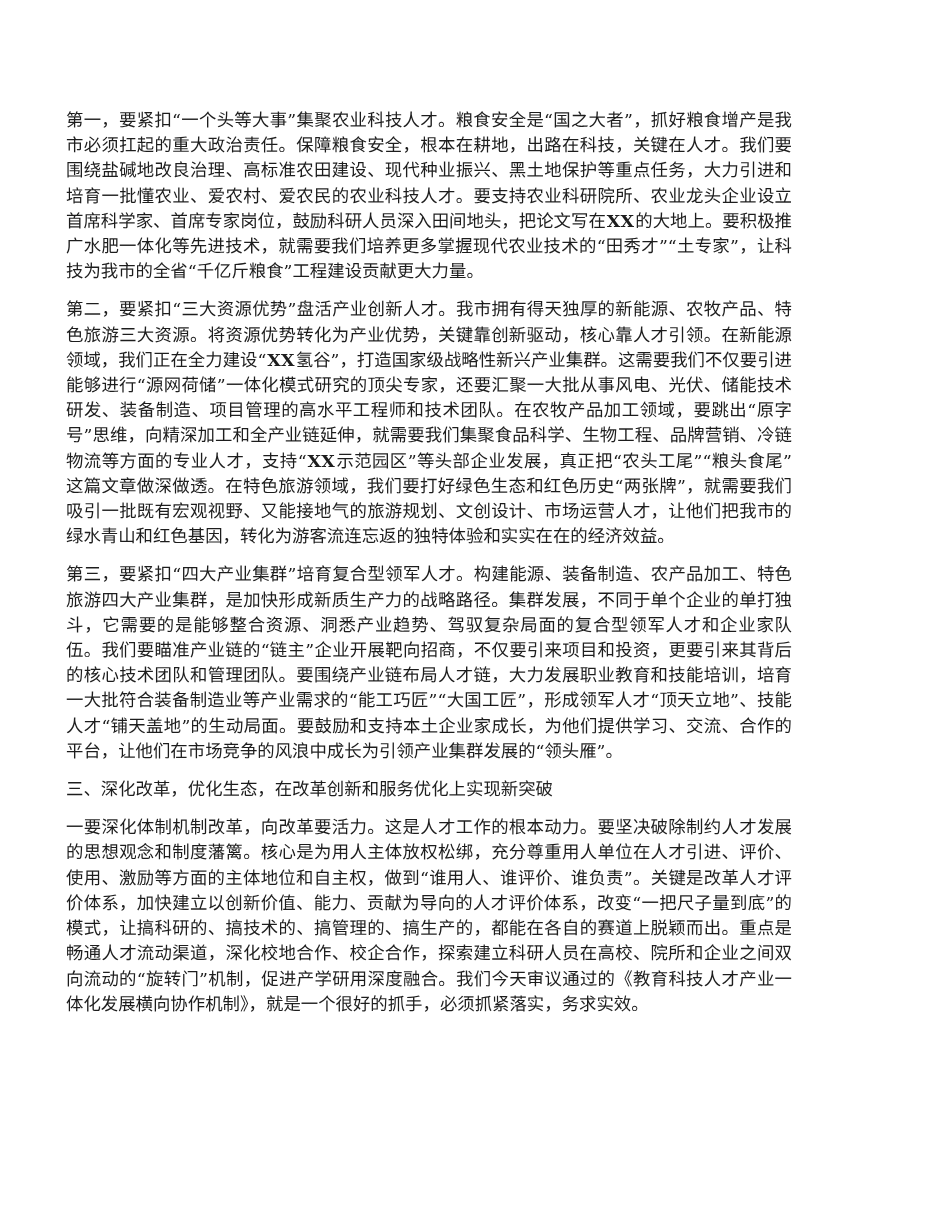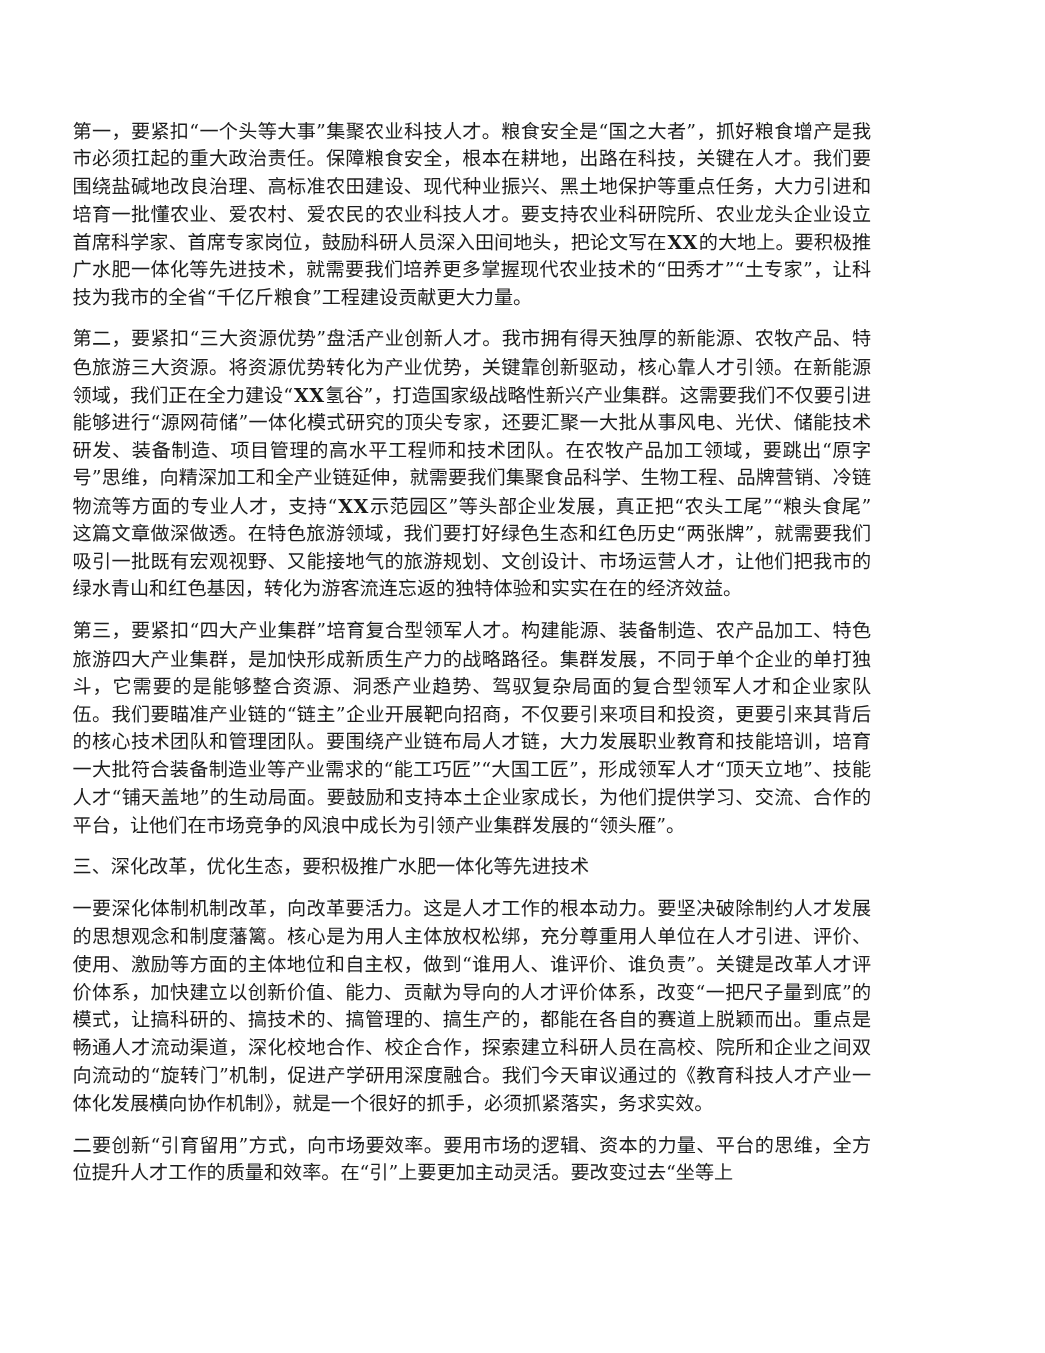--- a/index.html
+++ b/index.html
@@ -56,21 +56,20 @@
 
 <div class="page">
   <div class="doc-body">
 
     <p class="para">第一，要紧扣“一个头等大事”集聚农业科技人才。粮食安全是“国之大者”，抓好粮食增产是我市必须扛起的重大政治责任。保障粮食安全，根本在耕地，出路在科技，关键在人才。我们要围绕盐碱地改良治理、高标准农田建设、现代种业振兴、黑土地保护等重点任务，大力引进和培育一批懂农业、爱农村、爱农民的农业科技人才。要支持农业科研院所、农业龙头企业设立首席科学家、首席专家岗位，鼓励科研人员深入田间地头，把论文写在<span class="xx">XX</span>的大地上。要积极推广水肥一体化等先进技术，就需要我们培养更多掌握现代农业技术的“田秀才”“土专家”，让科技为我市的全省“千亿斤粮食”工程建设贡献更大力量。</p>
 
     <p class="para">第二，要紧扣“三大资源优势”盘活产业创新人才。我市拥有得天独厚的新能源、农牧产品、特色旅游三大资源。将资源优势转化为产业优势，关键靠创新驱动，核心靠人才引领。在新能源领域，我们正在全力建设“<span class="xx">XX</span>氢谷”，打造国家级战略性新兴产业集群。这需要我们不仅要引进能够进行“源网荷储”一体化模式研究的顶尖专家，还要汇聚一大批从事风电、光伏、储能技术研发、装备制造、项目管理的高水平工程师和技术团队。在农牧产品加工领域，要跳出“原字号”思维，向精深加工和全产业链延伸，就需要我们集聚食品科学、生物工程、品牌营销、冷链物流等方面的专业人才，支持“<span class="xx">XX</span>示范园区”等头部企业发展，真正把“农头工尾”“粮头食尾”这篇文章做深做透。在特色旅游领域，我们要打好绿色生态和红色历史“两张牌”，就需要我们吸引一批既有宏观视野、又能接地气的旅游规划、文创设计、市场运营人才，让他们把我市的绿水青山和红色基因，转化为游客流连忘返的独特体验和实实在在的经济效益。</p>
 
     <p class="para">第三，要紧扣“四大产业集群”培育复合型领军人才。构建能源、装备制造、农产品加工、特色旅游四大产业集群，是加快形成新质生产力的战略路径。集群发展，不同于单个企业的单打独斗，它需要的是能够整合资源、洞悉产业趋势、驾驭复杂局面的复合型领军人才和企业家队伍。我们要瞄准产业链的“链主”企业开展靶向招商，不仅要引来项目和投资，更要引来其背后的核心技术团队和管理团队。要围绕产业链布局人才链，大力发展职业教育和技能培训，培育一大批符合装备制造业等产业需求的“能工巧匠”“大国工匠”，形成领军人才“顶天立地”、技能人才“铺天盖地”的生动局面。要鼓励和支持本土企业家成长，为他们提供学习、交流、合作的平台，让他们在市场竞争的风浪中成长为引领产业集群发展的“领头雁”。</p>
 
-    <p class="heading">三、深化改革，优化生态，要积极推广水肥一体化等先进技术</p>
+    <p class="heading">三、深化改革，优化生态，在改革创新和服务优化上实现新突破</p>
 
 
     <p class="para">一要深化体制机制改革，向改革要活力。这是人才工作的根本动力。要坚决破除制约人才发展的思想观念和制度藩篱。核心是为用人主体放权松绑，充分尊重用人单位在人才引进、评价、使用、激励等方面的主体地位和自主权，做到“谁用人、谁评价、谁负责”。关键是改革人才评价体系，加快建立以创新价值、能力、贡献为导向的人才评价体系，改变“一把尺子量到底”的模式，让搞科研的、搞技术的、搞管理的、搞生产的，都能在各自的赛道上脱颖而出。重点是畅通人才流动渠道，深化校地合作、校企合作，探索建立科研人员在高校、院所和企业之间双向流动的“旋转门”机制，促进产学研用深度融合。我们今天审议通过的《教育科技人才产业一体化发展横向协作机制》，就是一个很好的抓手，必须抓紧落实，务求实效。</p>
 
-    <p class="para">二要创新“引育留用”方式，向市场要效率。要用市场的逻辑、资本的力量、平台的思维，全方位提升人才工作的质量和效率。在“引”上要更加主动灵活。要改变过去“坐等上</p>
 
   </div>
 </div>
 
 </body></html>

